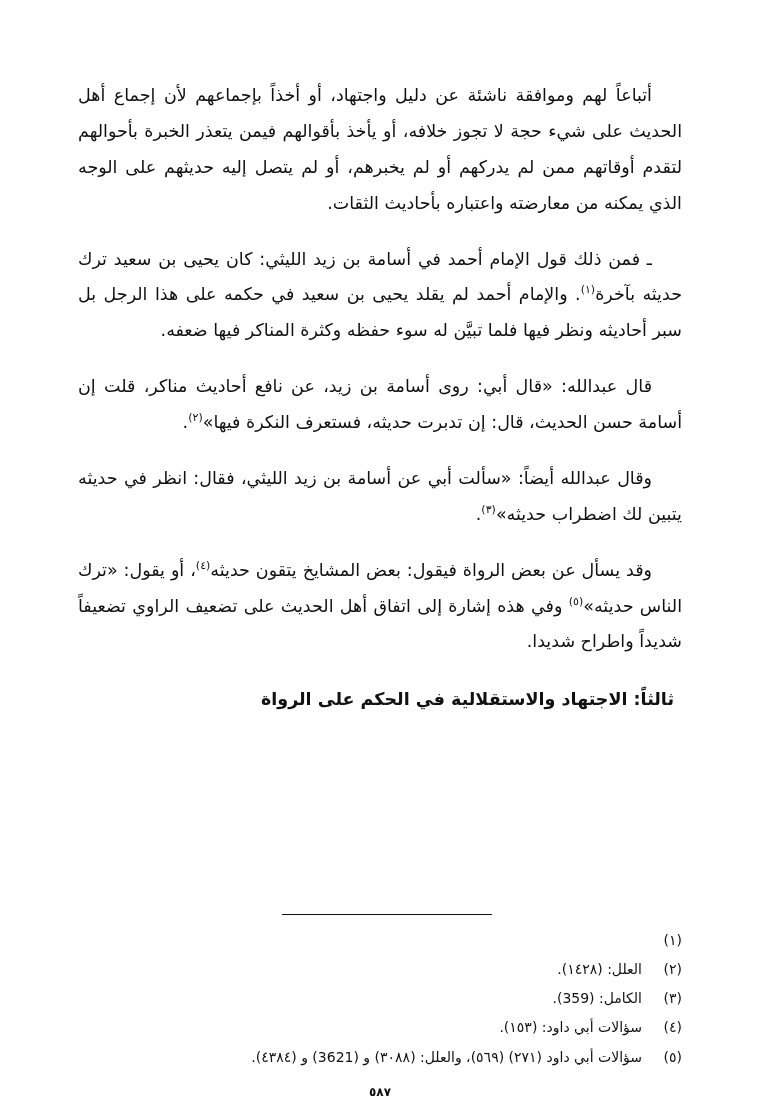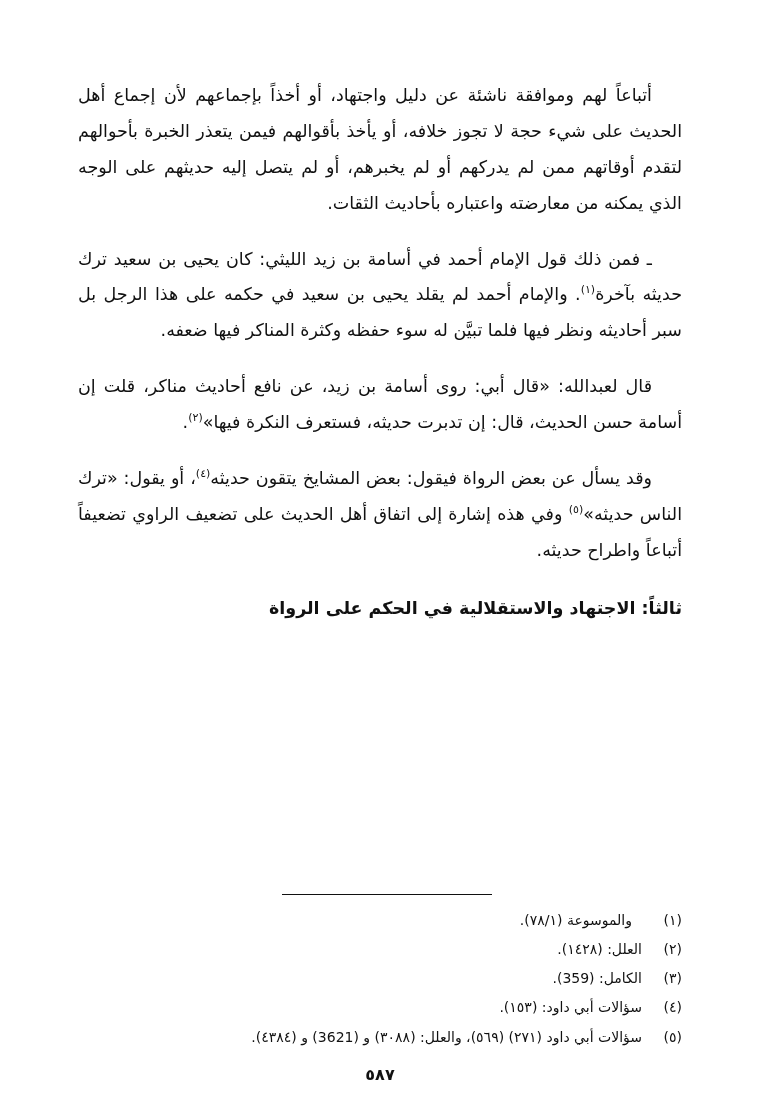--- a/index.html
+++ b/index.html
@@ -12,41 +12,41 @@
     height: 1111px;
     font-family: "DejaVu Sans", sans-serif;
     color: #111111;
     position: relative;
     overflow: hidden;
   }
   .page {
     width: 760px;
     height: 1111px;
     box-sizing: border-box;
-    padding: 78px 78px 27px 78px;
+    padding: 78px 78px 12px 78px;
     display: flex;
     flex-direction: column;
   }
   .body-text {
     font-size: 17.5px;
     line-height: 2.05;
     text-align: justify;
     text-align-last: right;
     letter-spacing: 0;
   }
   p.para {
     margin: 0 0 20px 0;
   }
   .indent {
     text-indent: 30px;
   }
   .heading {
     font-size: 17.5px;
     font-weight: bold;
-    margin: 24px 0 18px 0;
+    margin: 24px 8px 18px 0;
     text-align: right;
     line-height: 1.8;
   }
   sup.fn {
     font-size: 11px;
     vertical-align: super;
     line-height: 0;
   }
   .spacer-flex {
     flex: 1 1 auto;
@@ -81,58 +81,58 @@
     flex: 1 1 auto;
     text-align: right;
   }
   .fn-indent {
     display: block;
     text-align: right;
     padding-right: 10px;
   }
   .page-number {
     text-align: center;
-    font-size: 16px;
+    font-size: 12px;
     font-weight: bold;
     letter-spacing: 1px;
     margin-top: 14px;
   }
 </style>
 </head>
 <body>
 
 <div class="page">
 
   <div class="body-text">
 
     <p class="para indent"><span>أتباعاً لهم وموافقة ناشئة عن دليل واجتهاد، أو أخذاً بإجماعهم لأن إجماع أهل الحديث على شيء حجة لا تجوز خلافه، أو يأخذ بأقوالهم فيمن يتعذر الخبرة بأحوالهم لتقدم أوقاتهم ممن لم يدركهم أو لم يخبرهم، أو لم يتصل إليه حديثهم على الوجه الذي يمكنه من معارضته واعتباره بأحاديث الثقات.</span></p>
 
     <p class="para indent"><span>ـ فمن ذلك قول الإمام أحمد في أسامة بن زيد الليثي: كان يحيى بن سعيد ترك حديثه بآخرة</span><sup class="fn">(١)</sup><span>. والإمام أحمد لم يقلد يحيى بن سعيد في حكمه على هذا الرجل بل سبر أحاديثه ونظر فيها فلما تبيَّن له سوء حفظه وكثرة المناكر فيها ضعفه.</span></p>
 
-    <p class="para indent"><span>قال لعبدالله: «قال أبي: روى أسامة بن زيد، عن نافع أحاديث مناكر، قلت إن أسامة حسن الحديث، قال: إن تدبرت حديثه، فستعرف النكرة فيها»</span><sup class="fn">(٢)</sup><span>.</span></p>
+    <p class="para indent"><span>قال عبدالله: «قال أبي: روى أسامة بن زيد، عن نافع أحاديث مناكر، قلت إن أسامة حسن الحديث، قال: إن تدبرت حديثه، فستعرف النكرة فيها»</span><sup class="fn">(٢)</sup><span>.</span></p>
 
+    <p class="para indent"><span>وقال عبدالله أيضاً: «سألت أبي عن أسامة بن زيد الليثي، فقال: انظر في حديثه يتبين لك اضطراب حديثه»</span><sup class="fn">(٣)</sup><span>.</span></p>
 
-    <p class="para indent"><span>وقد يسأل عن بعض الرواة فيقول: بعض المشايخ يتقون حديثه</span><sup class="fn">(٤)</sup><span>، أو يقول: «ترك الناس حديثه»</span><sup class="fn">(٥)</sup><span> وفي هذه إشارة إلى اتفاق أهل الحديث على تضعيف الراوي تضعيفاً أتباعاً واطراح حديثه.</span></p>
+    <p class="para indent"><span>وقد يسأل عن بعض الرواة فيقول: بعض المشايخ يتقون حديثه</span><sup class="fn">(٤)</sup><span>، أو يقول: «ترك الناس حديثه»</span><sup class="fn">(٥)</sup><span> وفي هذه إشارة إلى اتفاق أهل الحديث على تضعيف الراوي تضعيفاً شديداً واطراح شديدا.</span></p>
 
     <h2 class="heading">ثالثاً: الاجتهاد والاستقلالية في الحكم على الرواة</h2>
 
 
   </div>
 
   <div class="spacer-flex"></div>
 
   <div>
     <div class="footnote-rule"></div>
 
     <div class="footnotes">
 
       <div class="fn-row">
         <div class="fn-num">(١)</div>
         <div class="fn-text">
-          <span class="fn-indent">والموسوعة (٧٨/١).</span>
         </div>
       </div>
 
       <div class="fn-row">
         <div class="fn-num">(٢)</div>
         <div class="fn-text">العلل: (١٤٢٨).</div>
       </div>
 
       <div class="fn-row">
         <div class="fn-num">(٣)</div>

